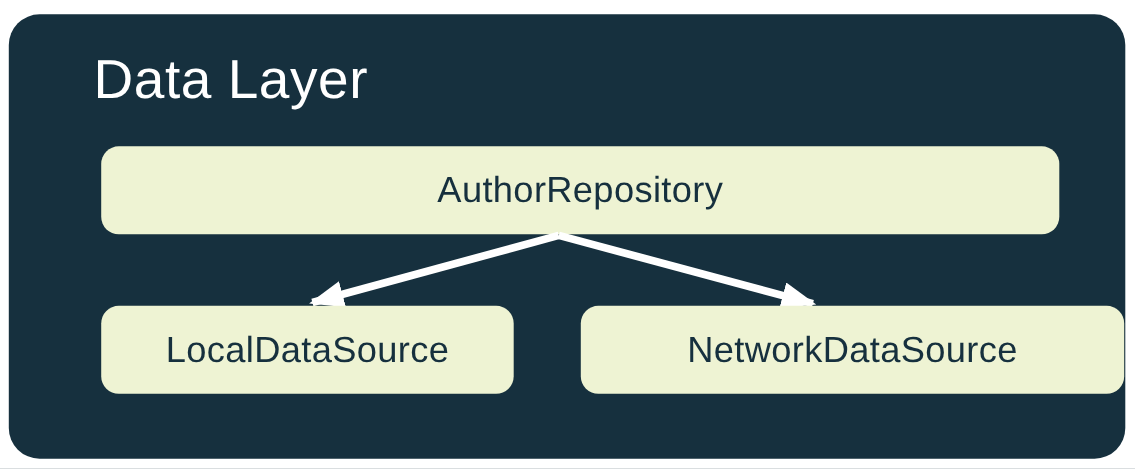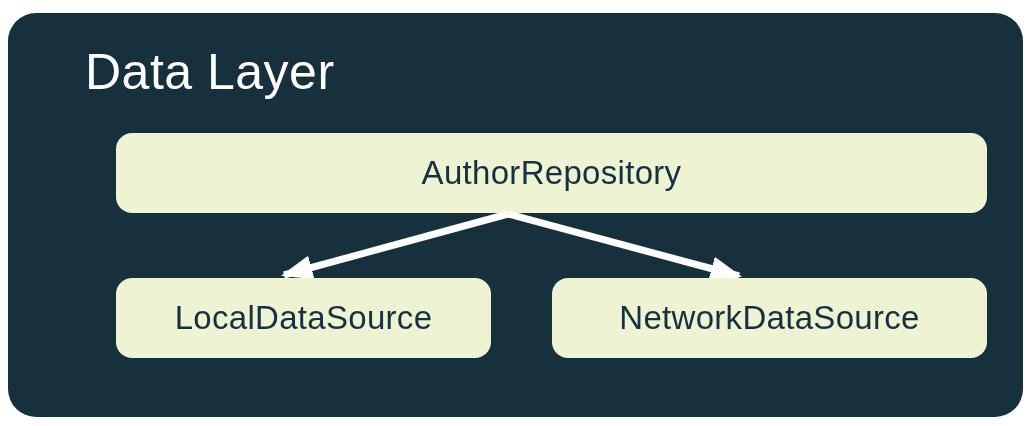--- a/index.html
+++ b/index.html
@@ -33,25 +33,24 @@
     position:absolute;
     background:var(--node-bg);
     border-radius:16px;
     display:flex;
     align-items:center;
     justify-content:center;
     font-size:33px;
     color:var(--node-text);
     letter-spacing:0.3px;
     white-space:nowrap;
-    margin-left:24px;
   }
   .node-repo   {left:84px; top:120px; width:871px; height:80px;}
   .node-local  {left:84px; top:265px; width:375px; height:80px;}
-  .node-network{left:520px;top:265px; width:435px; height:80px;}
+  .node-network{left:520px;top:265px; width:494px; height:80px;}
   .arrows{
     position:absolute;
     left:0;top:0;
     width:1015px;height:404px;
     pointer-events:none;
   }
   .arrows line{stroke:var(--arrow);stroke-width:7;}
   .arrowhead-path{fill:var(--arrow);}
 </style>
 </head>

